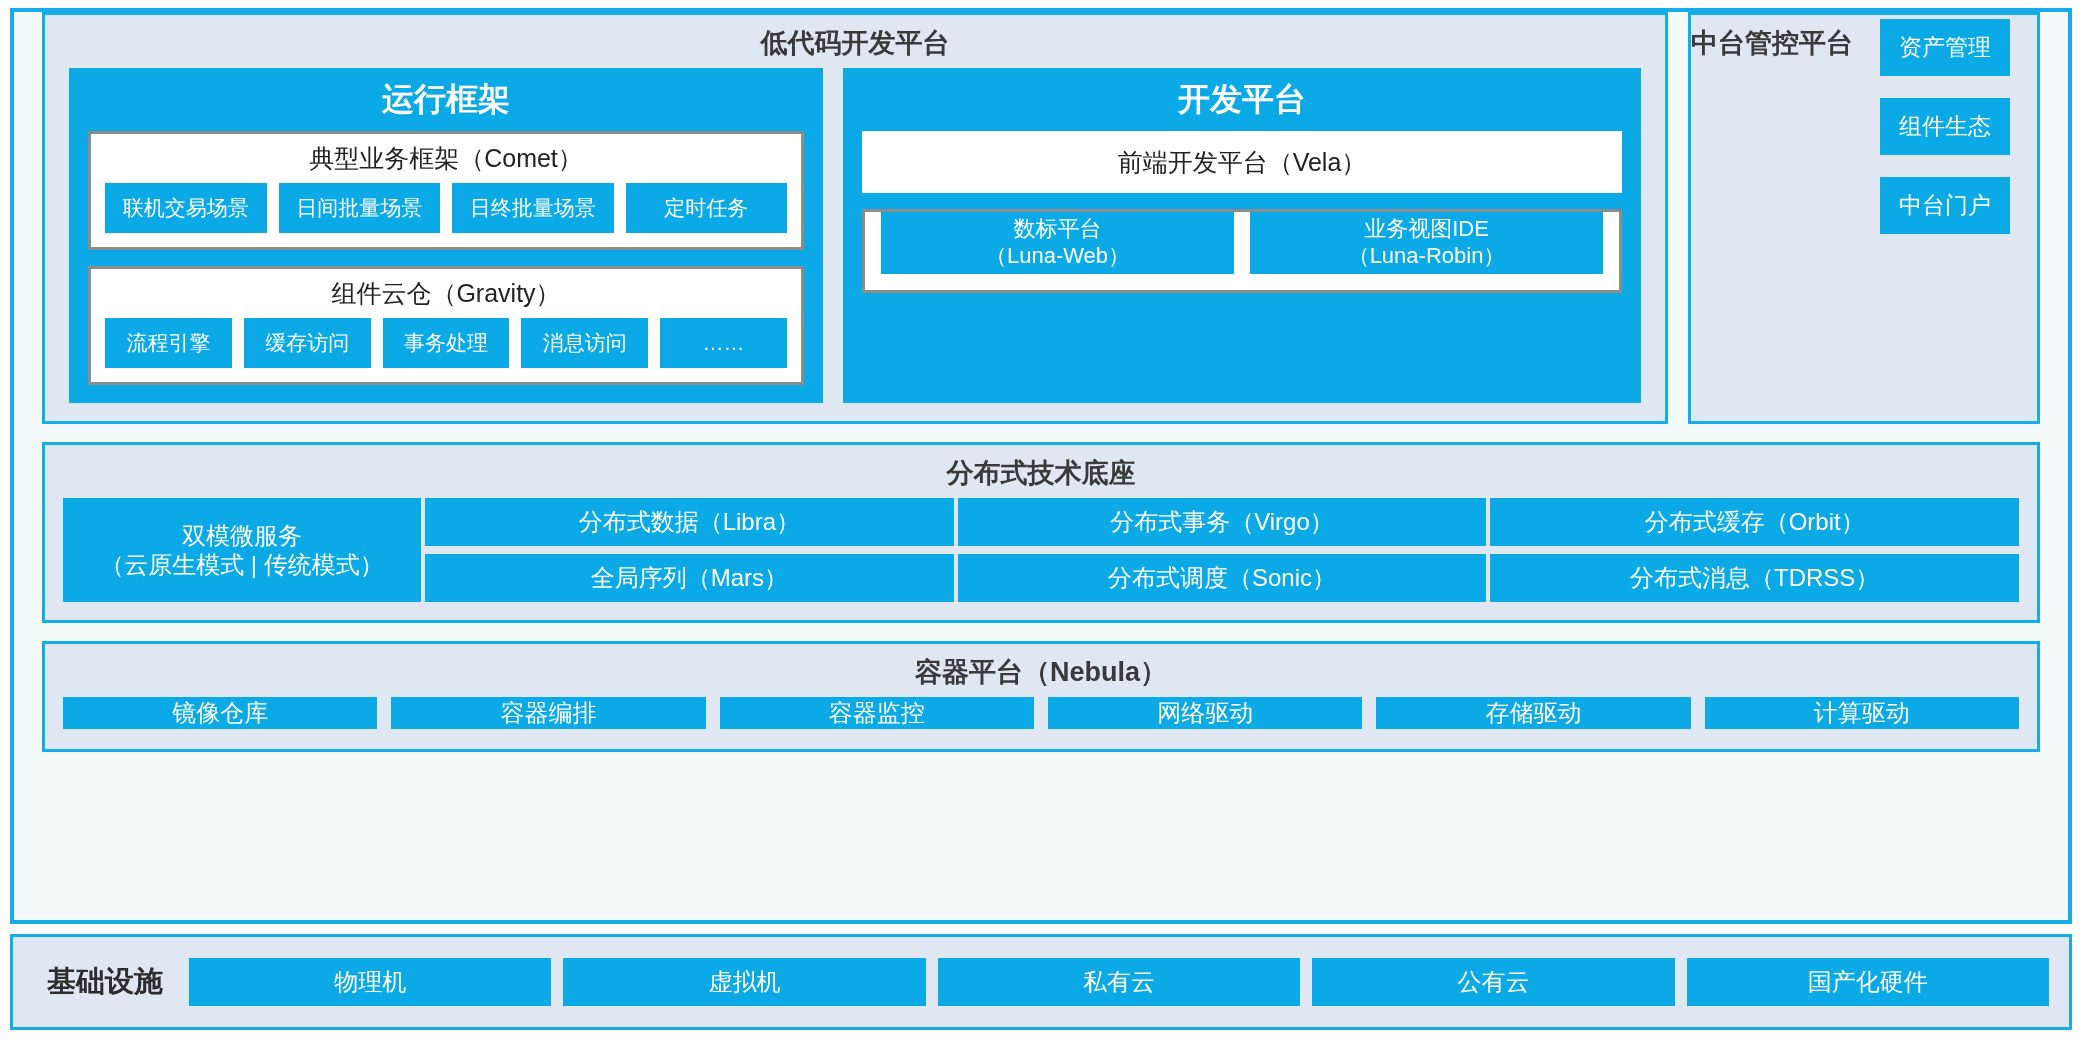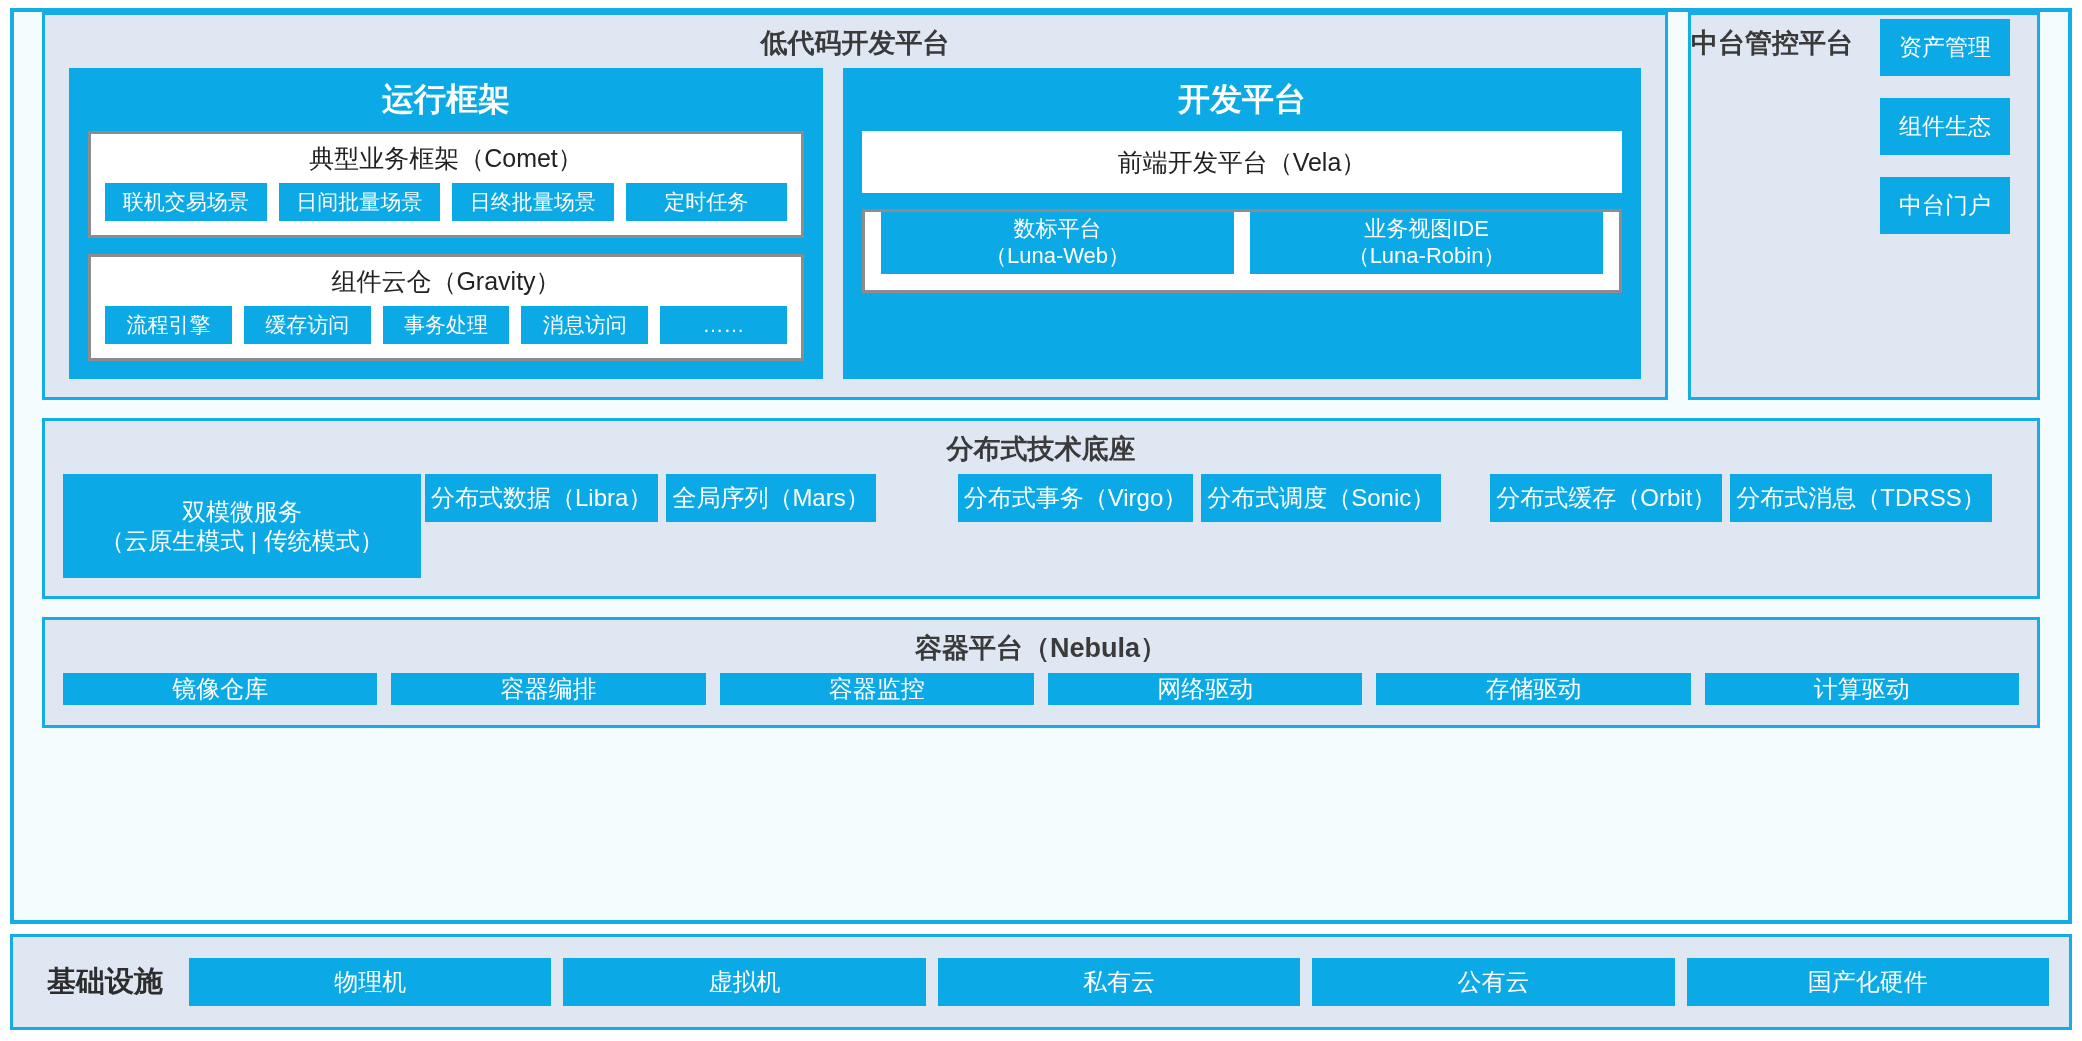--- a/index.html
+++ b/index.html
@@ -143,21 +143,21 @@
     padding: 10px 0 10px 0;
     line-height: 1.15;
   }
   .wc-row {
     display: flex;
     gap: 12px;
     padding: 0 14px;
   }
   .wc-row .chip {
     flex: 1 1 0;
-    height: 38px;
+    height: 50px;
     font-size: 21px;
   }
 
   
   .vela-card {
     background: #ffffff;
     margin: 0 19px 16px 19px;
     box-sizing: border-box;
     height: 62px;
     display: flex;
@@ -199,21 +199,21 @@
     flex: 0 0 358px;
   }
   .found-wide .chip {
     height: 100%;
     min-height: 104px;
     font-size: 24px;
   }
   .found-col {
     flex: 1 1 0;
     display: flex;
-    flex-direction: row;
+    flex-direction: column;
     gap: 8px;
   }
   .found-col .chip {
     height: 48px;
     font-size: 24px;
   }
 
   
   .container-plat {
     margin-top: 18px;

